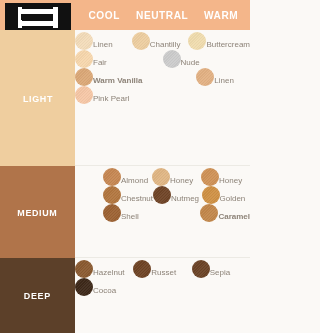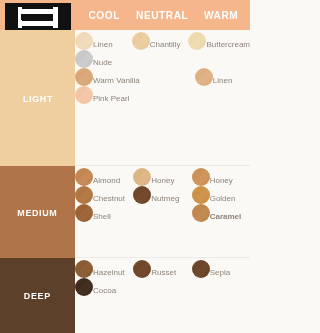--- a/index.html
+++ b/index.html
@@ -257,28 +257,32 @@
             <div class="dot" style="background: rgb(237, 206, 160);"></div>
             <div class="dot-label" style="color: rgb(141, 131, 120);">Chantilly</div>
           </div>
           <div class="swatch-cell">
             <div class="dot" style="background: rgb(240, 220, 174);"></div>
             <div class="dot-label" style="color: rgb(141, 131, 120);">Buttercream</div>
           </div>
         </div>
         <div class="swatch-row">
           <div class="swatch-cell">
+            <div class="dot" style="background: rgb(247, 215, 173);"></div>
+            <div class="dot-label" style="color: rgb(141, 131, 120);">Fair</div>
+          </div>
+          <div class="swatch-cell">
             <div class="dot"></div>
             <div class="dot-label" style="color: rgb(141, 131, 120);">Nude</div>
           </div>
         </div>
         <div class="swatch-row">
           <div class="swatch-cell">
             <div class="dot" style="background: rgb(219, 168, 119);"></div>
-            <div class="dot-label" style="color: rgb(141, 131, 120);">Warm Vanilla</div>
+            <div class="dot-label" style="color: rgb(141, 131, 120); font-weight: bold;">Warm Vanilla</div>
           </div>
           <div class="swatch-cell empty">
             <div class="dot" style="background: transparent;"></div>
             <div class="dot-label" style="color: rgb(141, 131, 120);"></div>
           </div>
           <div class="swatch-cell">
             <div class="dot" style="background: rgb(226, 177, 131);"></div>
             <div class="dot-label" style="color: rgb(141, 131, 120);">Linen</div>
           </div>
         </div>
@@ -290,21 +294,21 @@
           <div class="swatch-cell empty">
             <div class="dot" style="background: transparent;"></div>
             <div class="dot-label" style="color: rgb(141, 131, 120);"></div>
           </div>
           <div class="swatch-cell empty">
             <div class="dot" style="background: transparent;"></div>
             <div class="dot-label" style="color: rgb(141, 131, 120);"></div>
           </div>
         </div>
       </div>
-      <div class="tone-rows" style="height: 92px; box-sizing: border-box;">
+      <div class="tone-rows" style="height: 92px; box-sizing: border-box; padding-left: 28px;">
         <div class="swatch-row">
           <div class="swatch-cell">
             <div class="dot" style="background: rgb(198, 135, 82);"></div>
             <div class="dot-label" style="color: rgb(141, 131, 120);">Almond</div>
           </div>
           <div class="swatch-cell">
             <div class="dot" style="background: rgb(224, 182, 132);"></div>
             <div class="dot-label" style="color: rgb(141, 131, 120);">Honey</div>
           </div>
           <div class="swatch-cell">

